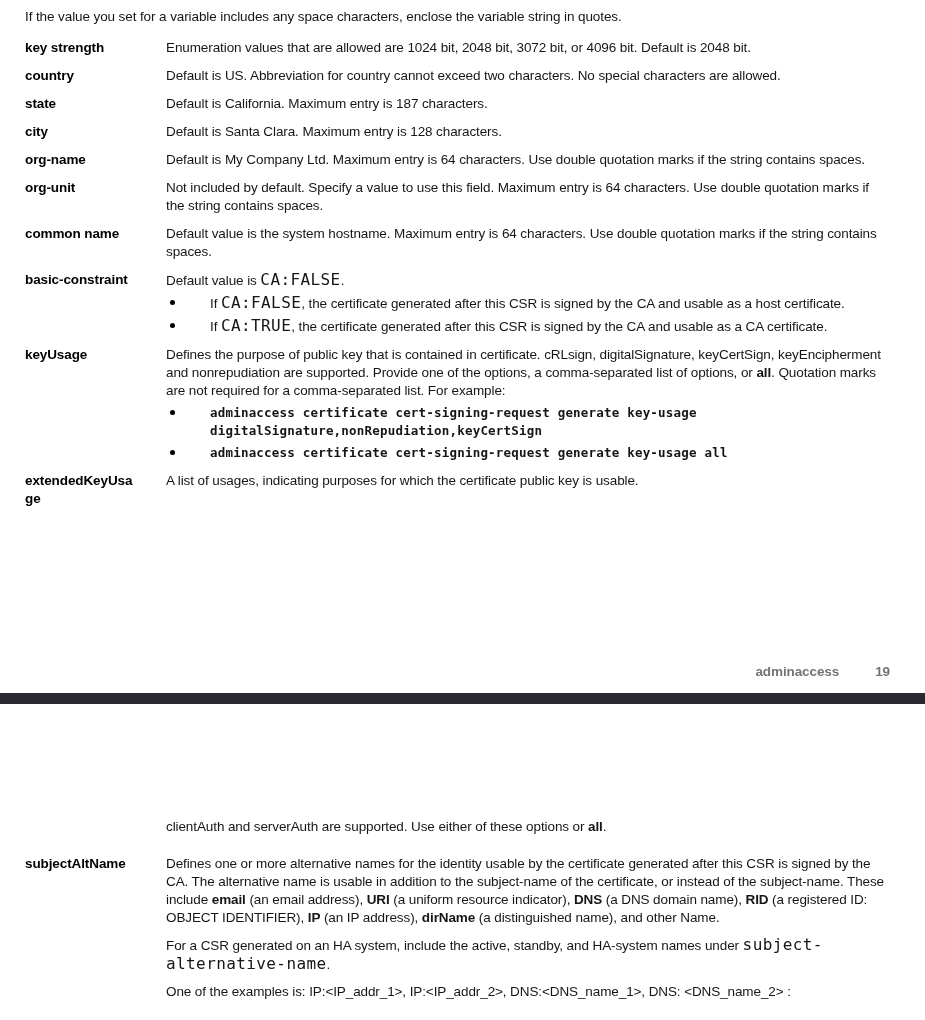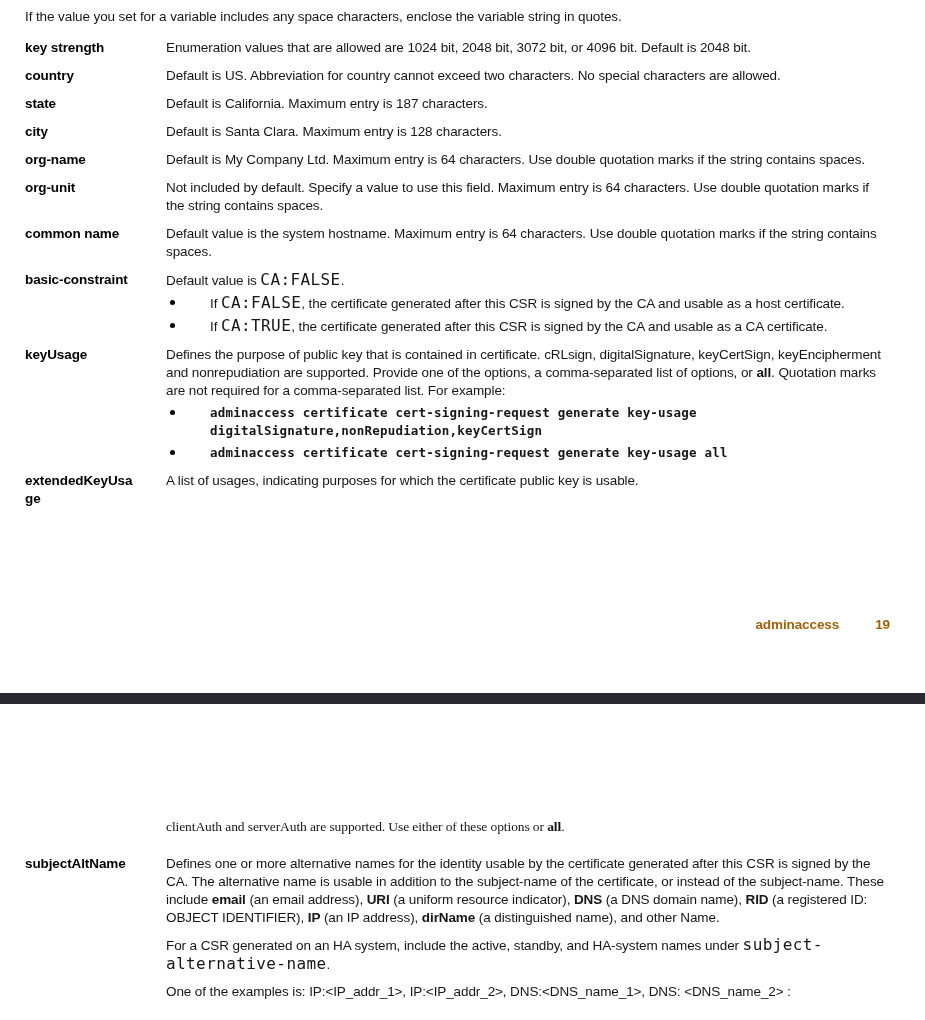--- a/index.html
+++ b/index.html
@@ -69,21 +69,21 @@
     height: 11px;
     background: #29292f;
   }
   .section2 {
     position: absolute;
     top: 818px;
     left: 0;
     width: 925px;
     padding: 0 35px 0 25px;
   }
-  .section2 .row.cont { margin-bottom: 19px; font-family: Liberation Serif, serif; }
+  .section2 .row.cont { margin-bottom: 19px; }
 </style>
 </head>
 <body>
 
 <div class="page" style="color: rgb(22, 22, 22);">
   <div class="content">
 
     <p class="intro">If the value you set for a variable includes any space characters, enclose the variable string in quotes.</p>
 
     <div>
@@ -179,21 +179,21 @@
       <div class="row">
         <div class="label breakable">extendedKeyUsage</div>
         <div class="desc">
             <p class="para"><span>A list of usages, indicating purposes for which the certificate public key is usable.</span></p>
           </div>
       </div>
 
     </div>
   </div>
 
-  <div class="footer" style="color: #a16207;">
+  <div class="footer" style="color: #737373; margin-top: 47px;">
     <span>adminaccess</span>
     <span>19</span>
   </div>
 
   <div class="divider" style="background: rgb(41, 41, 47);"></div>
 
   <div class="section2">
     <div class="row cont">
       <div class="label"></div>
       <div class="desc">

